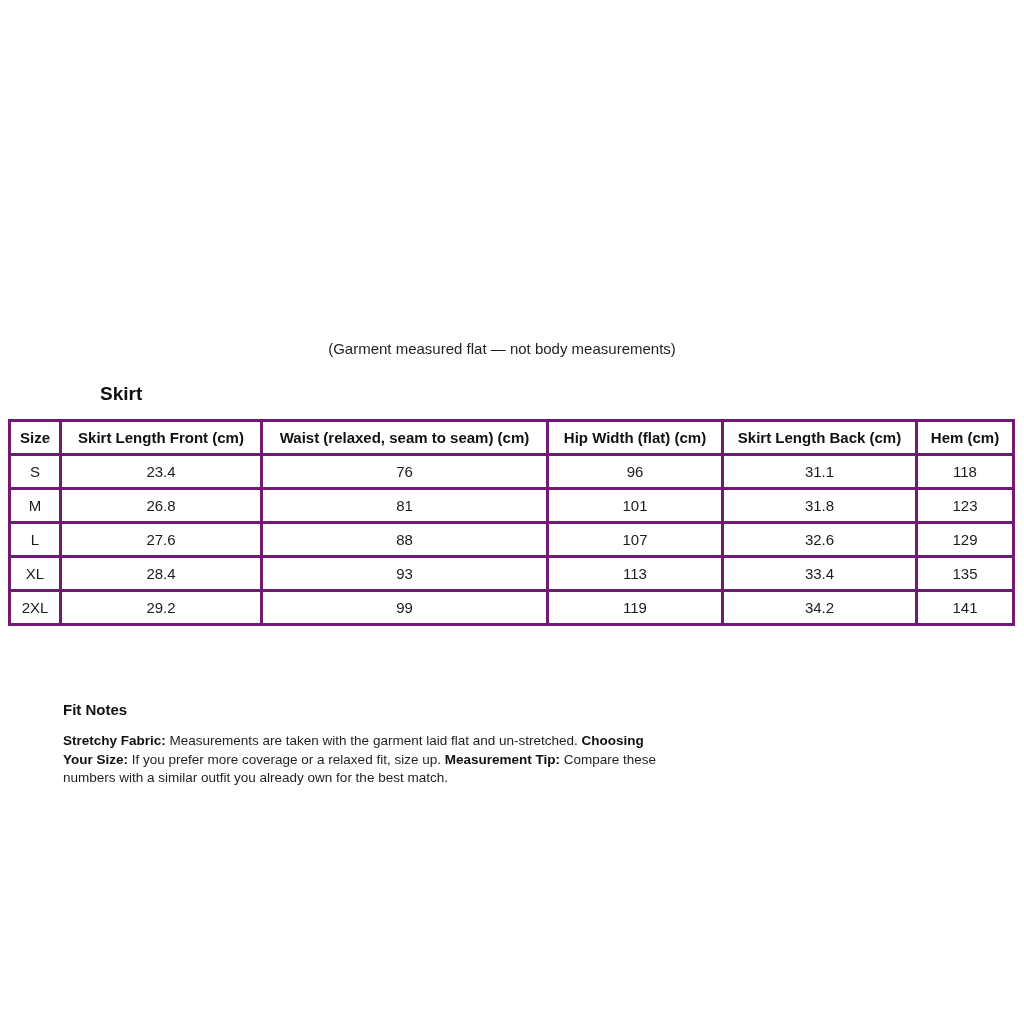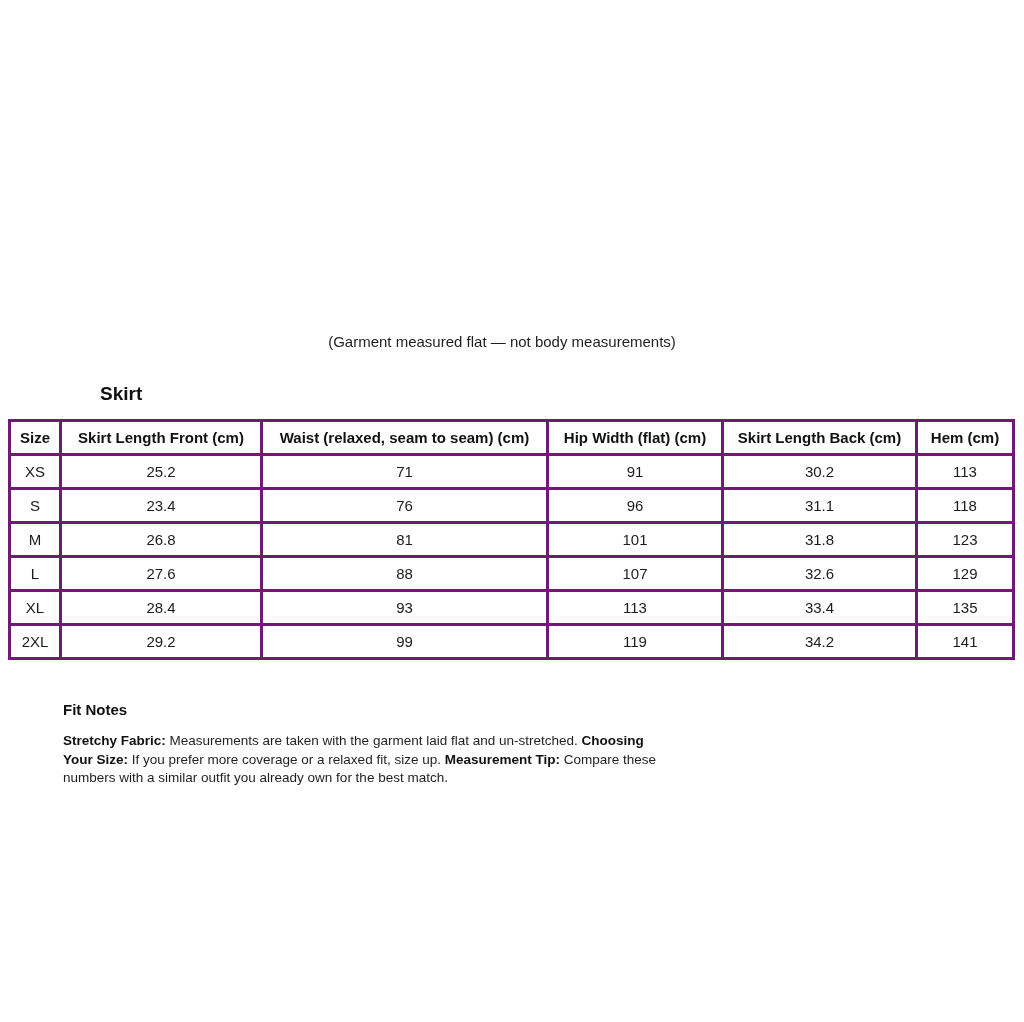--- a/index.html
+++ b/index.html
@@ -11,21 +11,21 @@
   }
   #page {
     position: relative;
     width: 1024px;
     height: 1022px;
     background: #ffffff;
     overflow: hidden;
   }
   .caption {
     position: absolute;
-    top: 333px;
+    top: 340px;
     left: 0;
     width: 1004px;
     text-align: center;
     font-size: 15px;
     color: #1f1f1f;
   }
   .section-title {
     position: absolute;
     top: 383px;
     left: 100px;
@@ -99,28 +99,20 @@
           <th>Size</th>
           <th>Skirt Length Front (cm)</th>
           <th>Waist (relaxed, seam to seam) (cm)</th>
           <th>Hip Width (flat) (cm)</th>
           <th>Skirt Length Back (cm)</th>
           <th>Hem (cm)</th>
         </tr>
     </thead>
     <tbody>
         <tr>
-          <td>XS</td>
-          <td>25.2</td>
-          <td>71</td>
-          <td>91</td>
-          <td>30.2</td>
-          <td>113</td>
-        </tr>
-        <tr>
           <td>S</td>
           <td>23.4</td>
           <td>76</td>
           <td>96</td>
           <td>31.1</td>
           <td>118</td>
         </tr>
         <tr>
           <td>M</td>
           <td>26.8</td>

